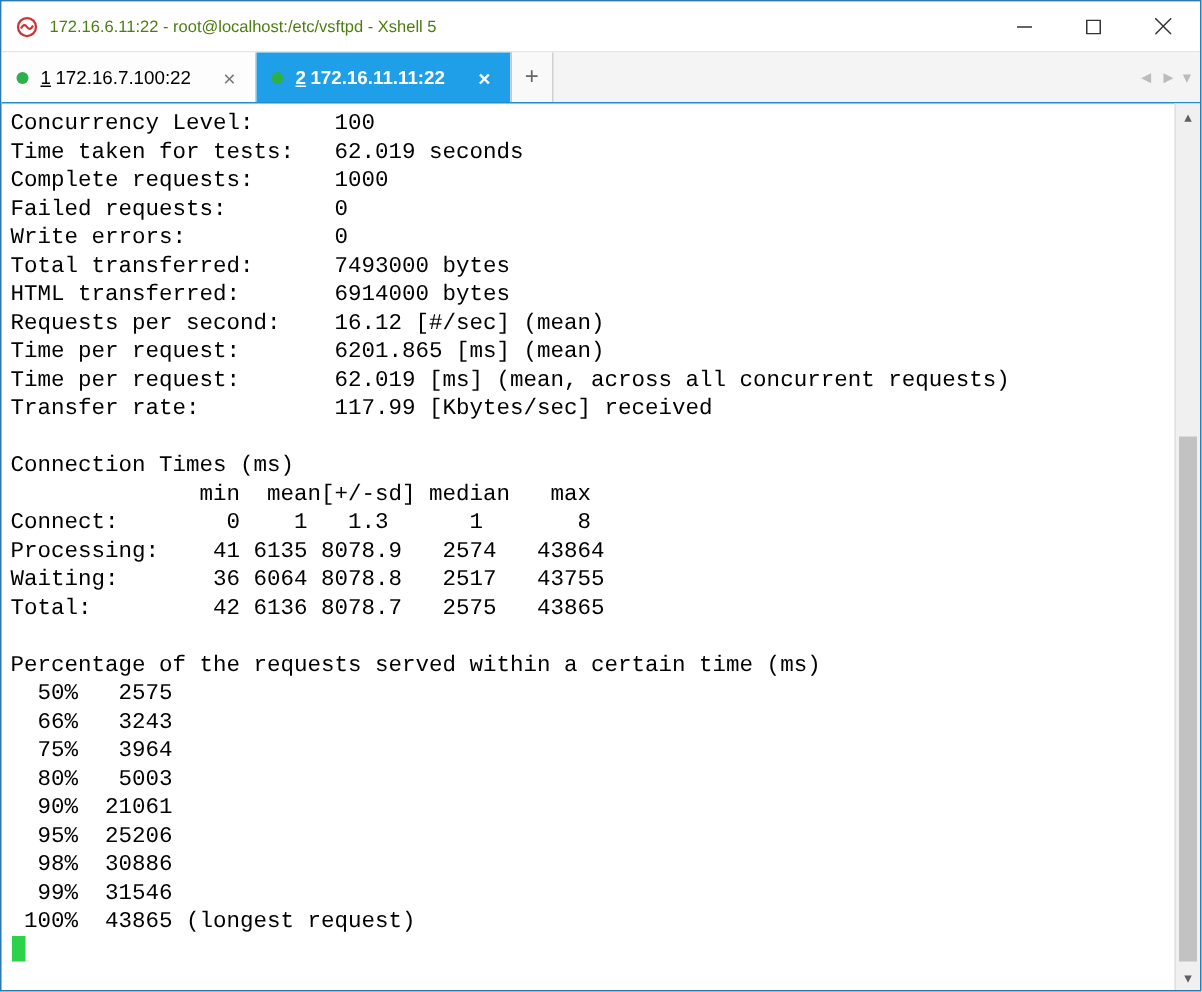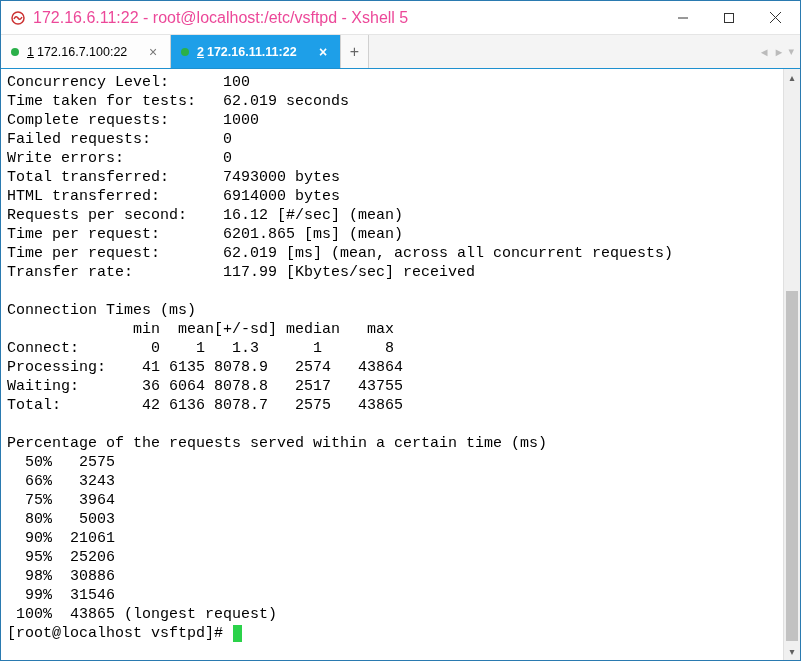--- a/index.html
+++ b/index.html
@@ -17,21 +17,21 @@
     align-items: center;
     padding: 0 2px 0 8px;
     background: #fff;
     border-bottom: 1px solid #e5e5e5;
   }
   .app-icon {
     width: 18px; height: 18px;
     margin-right: 6px;
     display: inline-flex; align-items: center; justify-content: center;
   }
-  .title-text { font-size: 16px; color: #ec4899; flex: 1; }
+  .title-text { font-size: 11px; color: #4d7c0f; flex: 1; }
   .win-controls { display: flex; }
   .win-btn {
     width: 46px; height: 30px;
     display: flex; align-items: center; justify-content: center;
     color: #222;
   }
   .win-btn svg { stroke: #333; }
   .tabbar {
     height: 34px;
     background: #f4f4f4;
@@ -199,19 +199,19 @@
 
 Percentage of the requests served within a certain time (ms)
   50%   2575
   66%   3243
   75%   3964
   80%   5003
   90%  21061
   95%  25206
   98%  30886
   99%  31546
- 100%  43865 (longest request)</div><div class="prompt-line"><span>[root@localhost vsftpd]# </span><span class="cursor"></span></div></div>
+ 100%  43865 (longest request)</div><div class="prompt-line"><span class="cursor"></span></div></div>
   <div class="scrollbar">
     <div class="scroll-arrow">▴</div>
     <div class="scroll-thumb" style="top:222px; height:350px;"></div>
     <div class="scroll-arrow" style="position:absolute;bottom:0;left:0;right:0;">▾</div>
   </div>
 </div>
 
 </body></html>

